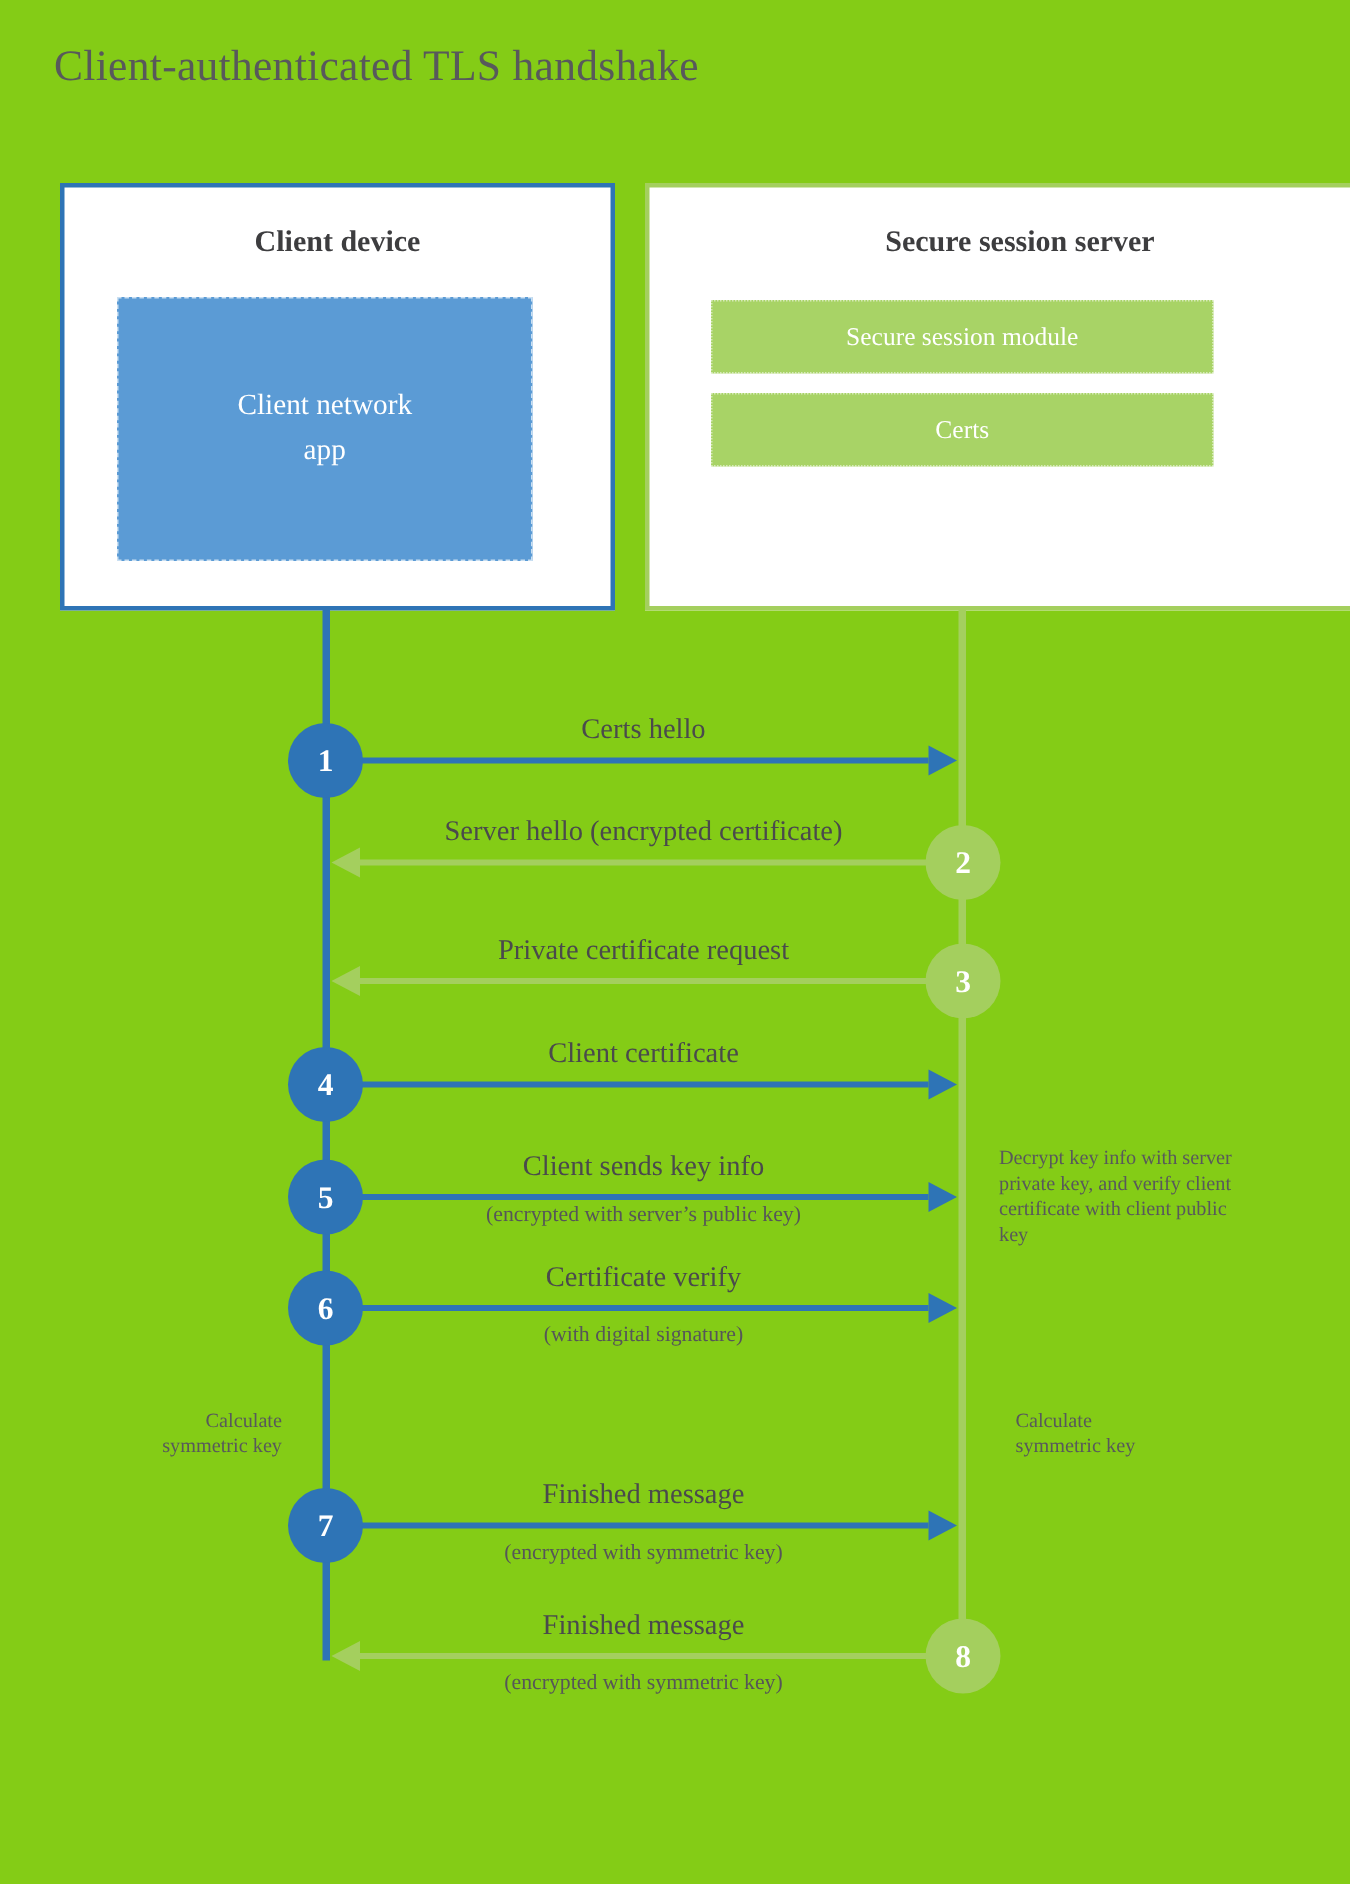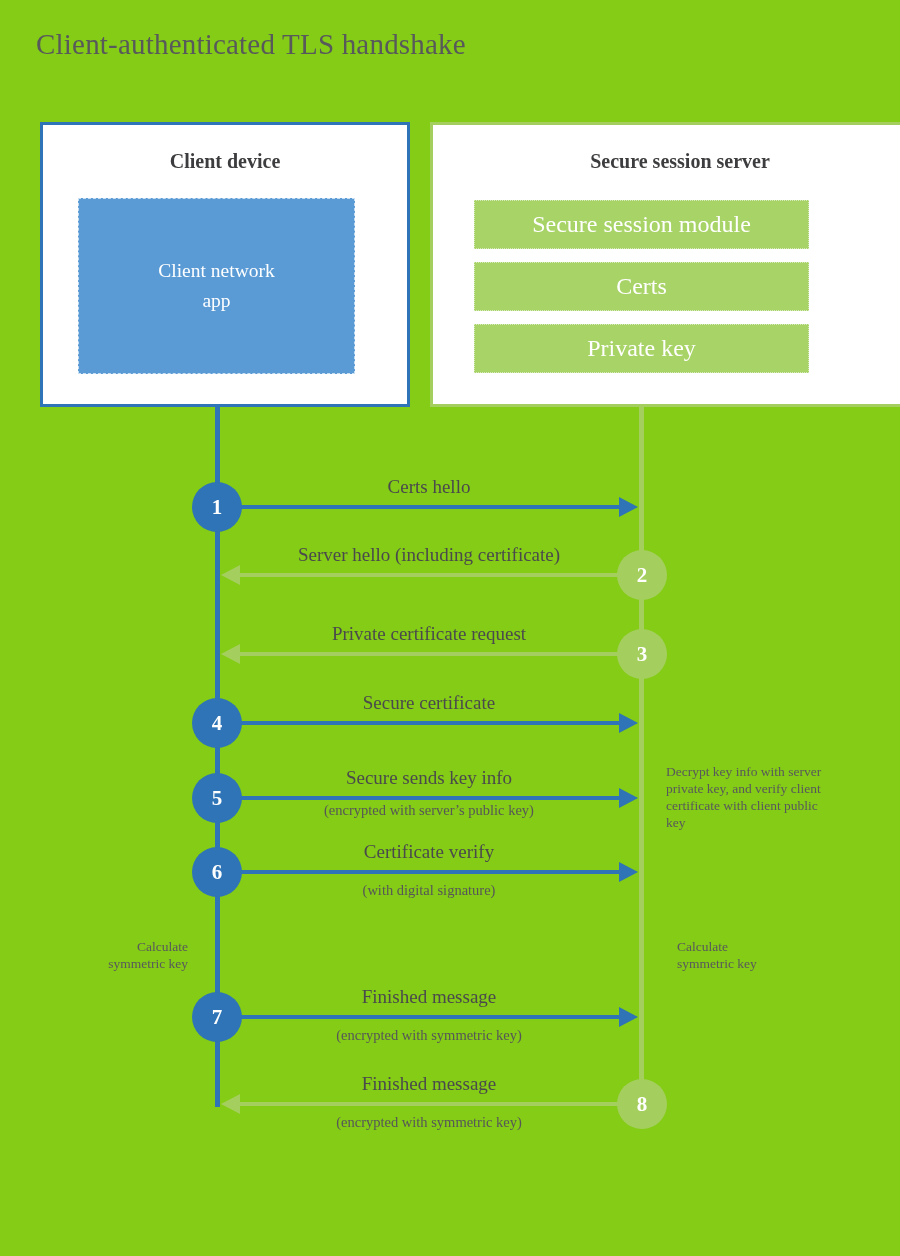--- a/index.html
+++ b/index.html
@@ -21,21 +21,21 @@
   }
   .app-rect{
     position:absolute;left:35px;top:73px;width:277px;height:176px;
     background:#5B9BD5;border:1px dashed #C9DFF2;box-sizing:border-box;
     display:flex;align-items:center;justify-content:center;text-align:center;
     color:#ffffff;font-size:19.5px;line-height:1.55;white-space:pre-line;
   }
   .module-stack{position:absolute;left:41px;top:75px;width:335px;display:flex;flex-direction:column;gap:13px;}
   .module-bar{
     height:49px;background:#A8D366;border:1px dotted rgba(255,255,255,.55);box-sizing:border-box;
-    display:flex;align-items:center;justify-content:center;color:#ffffff;font-size:24px;
+    display:flex;align-items:center;justify-content:center;color:#ffffff;font-size:17px;
   }
   
   .lifeline{position:absolute;width:5px;}
   .lifeline.blue{left:215px;top:405px;height:702px;background:#2E74B6;}
   .lifeline.green{left:639px;top:405px;height:700px;background:#A4CF5E;}
   
   .shaft{position:absolute;height:4px;}
   .shaft.blue{background:#2E74B6;left:217px;width:402px;}
   .shaft.green{background:#A4CF5E;left:237px;width:404px;}
   .head{position:absolute;width:0;height:0;border-top:10px solid transparent;border-bottom:10px solid transparent;}
@@ -82,57 +82,56 @@
     <div class="actor-title">Client device</div>
     <div class="app-rect">Client network
 app</div>
   </div>
 
   <div class="actor server">
     <div class="actor-title">Secure session server</div>
     <div class="module-stack">
       <div class="module-bar">Secure session module</div>
       <div class="module-bar">Certs</div>
-      <div class="module-bar">Private key</div>
     </div>
   </div>
 
   <div class="lifeline blue"></div>
   <div class="lifeline green"></div>
 
   <div class="step s1">
     <div class="msg-label">Certs hello</div>
     <div class="shaft blue"></div>
     <div class="head right"></div>
     <div class="badge blue">1</div>
   </div>
 
   <div class="step s2">
-    <div class="msg-label">Server hello (including certificate)</div>
+    <div class="msg-label">Server hello (encrypted certificate)</div>
     <div class="shaft green"></div>
     <div class="head left"></div>
     <div class="badge green">2</div>
   </div>
 
   <div class="step s3">
     <div class="msg-label">Private certificate request</div>
     <div class="shaft green"></div>
     <div class="head left"></div>
     <div class="badge green">3</div>
   </div>
 
   <div class="step s4">
-    <div class="msg-label">Secure certificate</div>
+    <div class="msg-label">Client certificate</div>
     <div class="shaft blue"></div>
     <div class="head right"></div>
     <div class="badge blue">4</div>
   </div>
 
   <div class="step s5">
-    <div class="msg-label">Secure sends key info</div>
+    <div class="msg-label">Client sends key info</div>
     <div class="shaft blue"></div>
     <div class="head right"></div>
     <div class="badge blue">5</div>
     <div class="msg-sub">(encrypted with server’s public key)</div>
   </div>
 
   <div class="step s6">
     <div class="msg-label">Certificate verify</div>
     <div class="shaft blue"></div>
     <div class="head right"></div>

